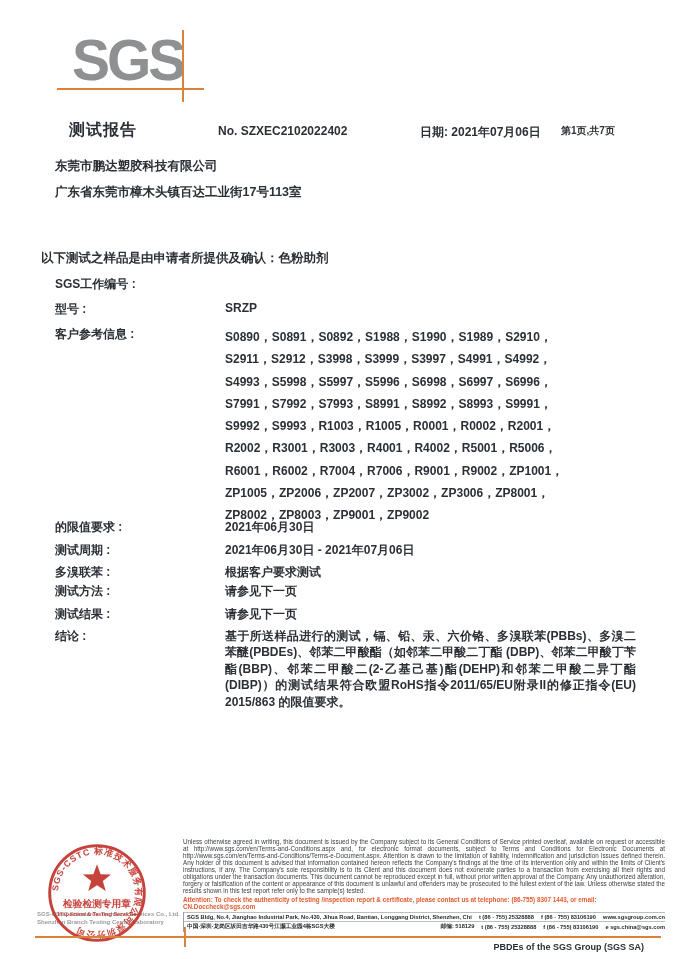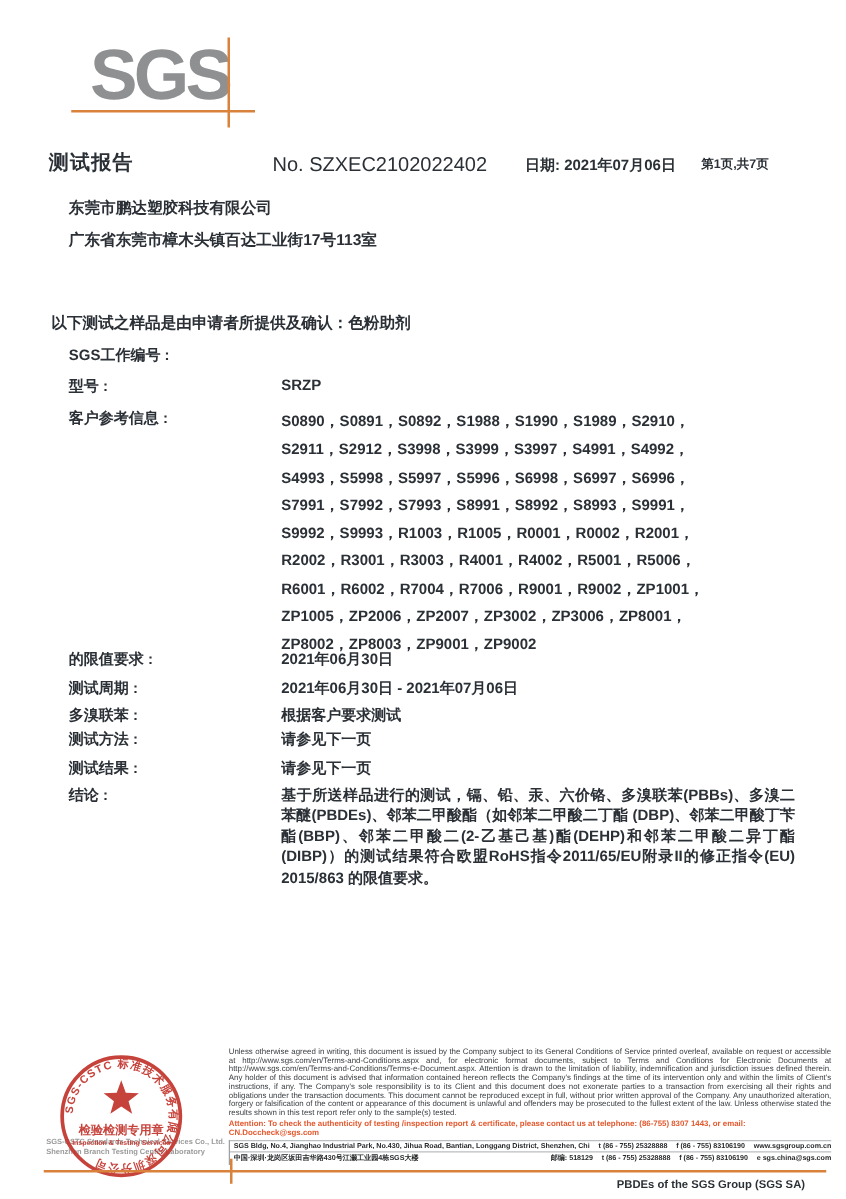--- a/index.html
+++ b/index.html
@@ -25,22 +25,22 @@
   .logo-line-h {
     position: absolute; left: 57px; top: 88px;
     width: 147px; height: 2px; background: var(--accent_orange);
   }
   .logo-line-v {
     position: absolute; left: 182px; top: 30px;
     width: 2px; height: 72px; background: var(--accent_orange);
   }
 
   
-  .report-title { position: absolute; left: 39px; top: 120px; font-size: 16px; font-weight: 700; letter-spacing: 1px; }
-  .report-no    { position: absolute; left: 218px; top: 124px; font-size: 16px; font-weight: 400; }
+  .report-title { position: absolute; left: 69px; top: 120px; font-size: 16px; font-weight: 700; letter-spacing: 1px; }
+  .report-no    { position: absolute; left: 218px; top: 124px; font-size: 12px; font-weight: 700; }
   .report-date  { position: absolute; left: 420px; top: 124px; font-size: 12px; font-weight: 600; }
   .report-page  { position: absolute; left: 561px; top: 124px; font-size: 10px; font-weight: 600; }
   .company-name    { position: absolute; left: 55px; top: 158px; font-size: 12.5px; font-weight: 600; }
   .company-address { position: absolute; left: 55px; top: 184px; font-size: 12.5px; font-weight: 600; }
 
   
   .sample-intro { position: absolute; left: 41px; top: 250px; font-size: 12.5px; font-weight: 600; }
   .row { position: absolute; left: 55px; right: 30px; display: flex; font-size: 12px; font-weight: 600; }
   .row .label { width: 170px; flex: 0 0 170px; }
   .row .value { flex: 1; }

